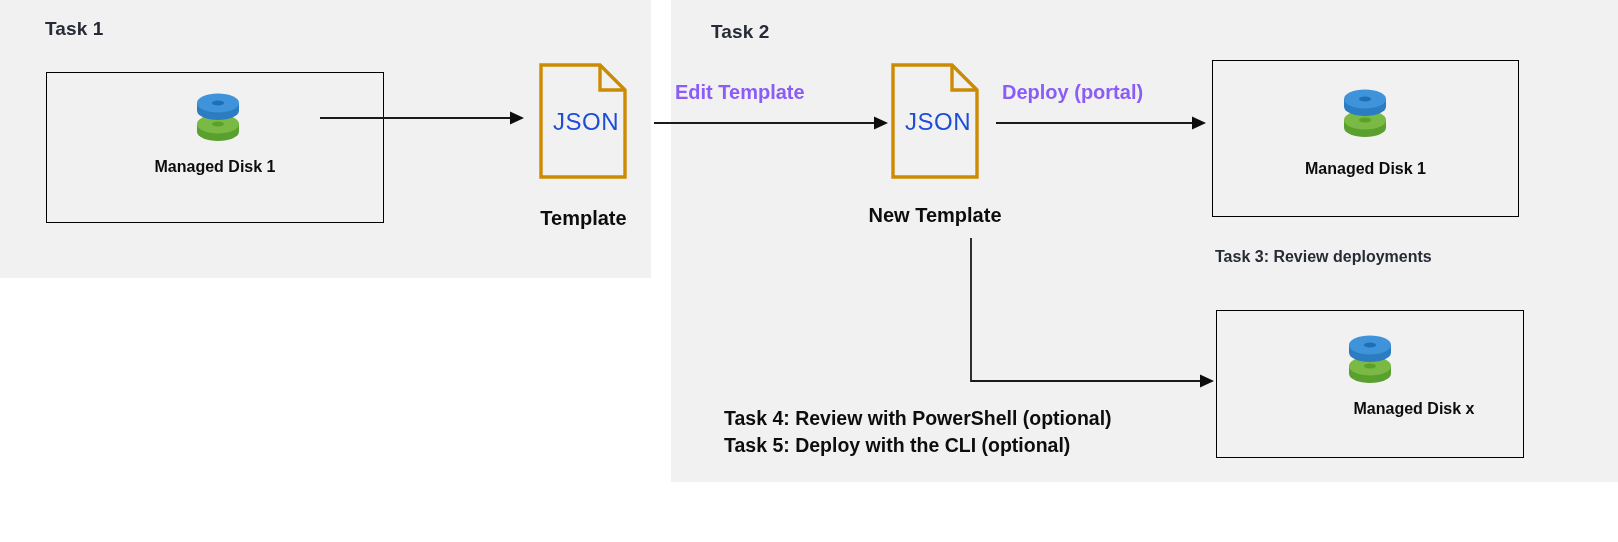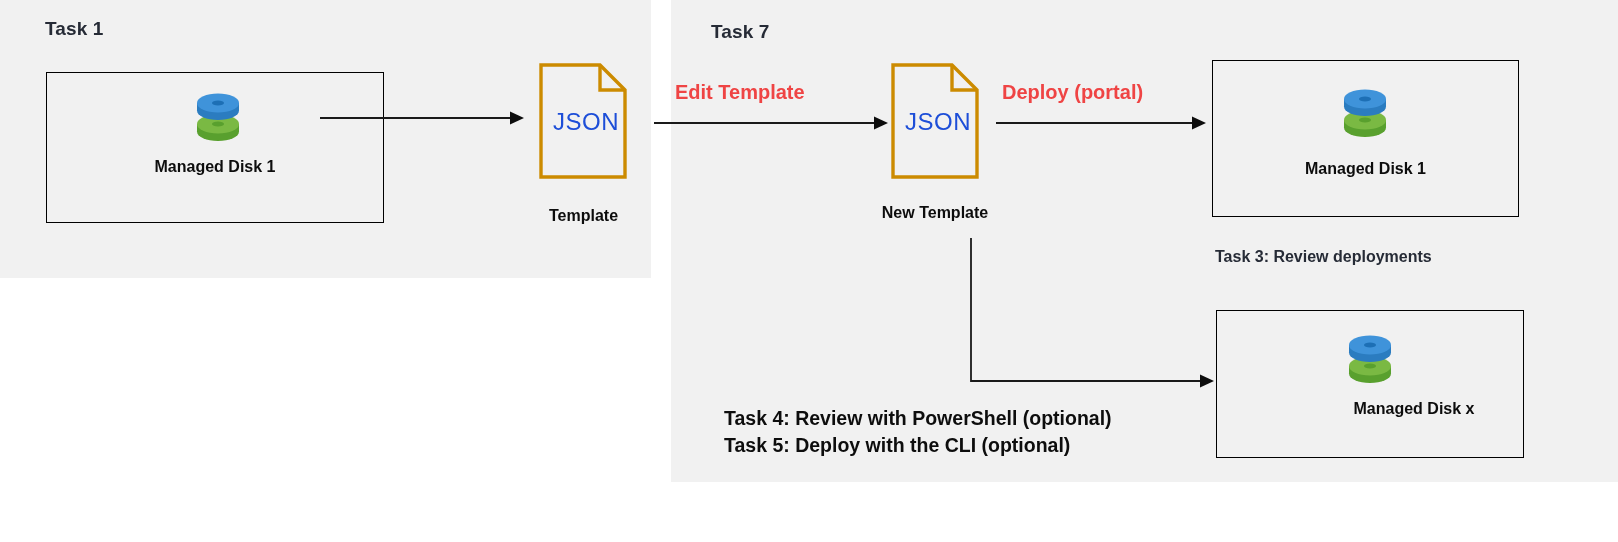--- a/index.html
+++ b/index.html
@@ -77,27 +77,27 @@
     font-size: 24px;
     font-weight: normal;
     letter-spacing: 0.5px;
     white-space: nowrap;
     font-family: "Liberation Sans", sans-serif;
   }
   .caption-under {
     position: absolute;
     color: #0d0d0d;
     font-weight: bold;
-    font-size: 16px;
+    font-size: 20px;
     white-space: nowrap;
   }
 
   .arrow-label {
     position: absolute;
-    color: #ef4444;
+    color: #8b5cf6;
     font-weight: bold;
     font-size: 20px;
     white-space: nowrap;
   }
 
   .conn {
     position: absolute;
     overflow: visible;
   }
 </style>
@@ -141,21 +141,21 @@
 
   <div class="json-doc" style="left:538px; top:62px;">
     <svg width="90" height="118" viewBox="0 0 90 118" xmlns="http://www.w3.org/2000/svg">
       <path d="M3 3 H62 L87 28 V115 H3 Z" fill="none" stroke="#cc8b00" stroke-width="3.4"></path>
       <path d="M62 3 V28 H87" fill="none" stroke="#cc8b00" stroke-width="3.4"></path>
     </svg>
   </div>
   <div class="json-text" style="left:553px; top:108px;">JSON</div>
   <div class="caption-under" style="left:530px; top:207px; width:107px; text-align:center;">Template</div>
 
-  <div class="task-label" style="left:711px; top:21px;">Task 7</div>
+  <div class="task-label" style="left:711px; top:21px;">Task 2</div>
 
   <div class="arrow-label" style="left:675px; top:81px;">Edit Template</div>
   <svg class="conn" style="left:654px; top:110px;" width="240" height="26">
     <line x1="0" y1="13" x2="220" y2="13" stroke="#1a1a1a" stroke-width="1.8"></line>
     <polygon points="220,6.5 234,13 220,19.5" fill="#0d0d0d"></polygon>
   </svg>
 
   <div class="json-doc" style="left:890px; top:62px;">
     <svg width="90" height="118" viewBox="0 0 90 118" xmlns="http://www.w3.org/2000/svg">
       <path d="M3 3 H62 L87 28 V115 H3 Z" fill="none" stroke="#cc8b00" stroke-width="3.4"></path>

